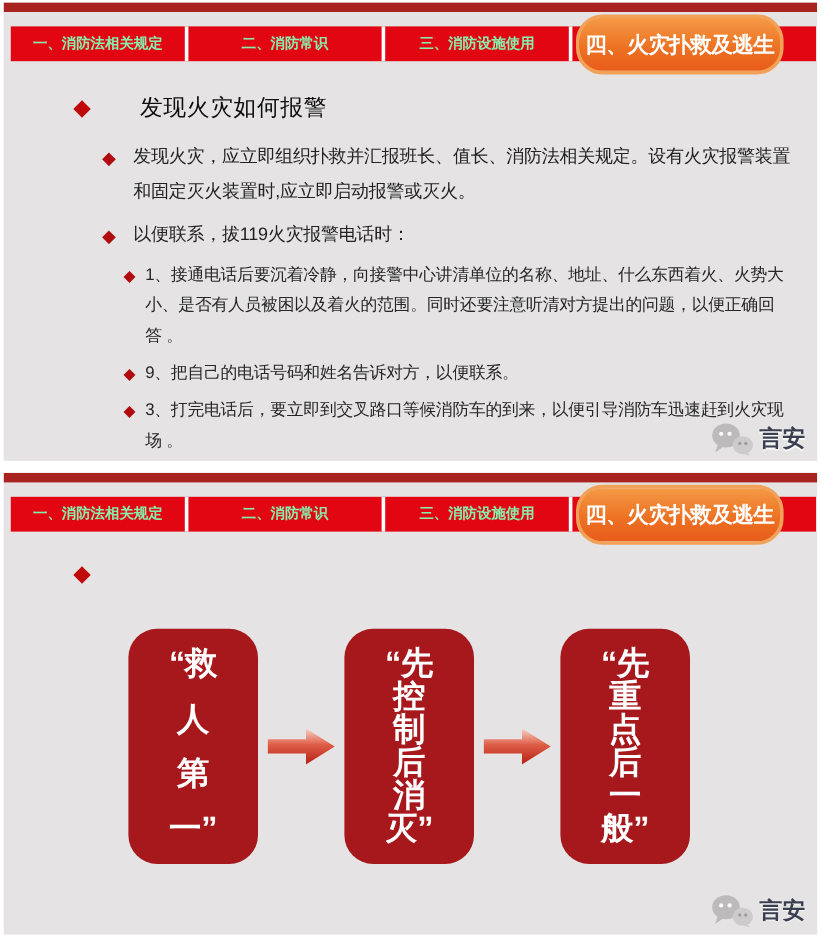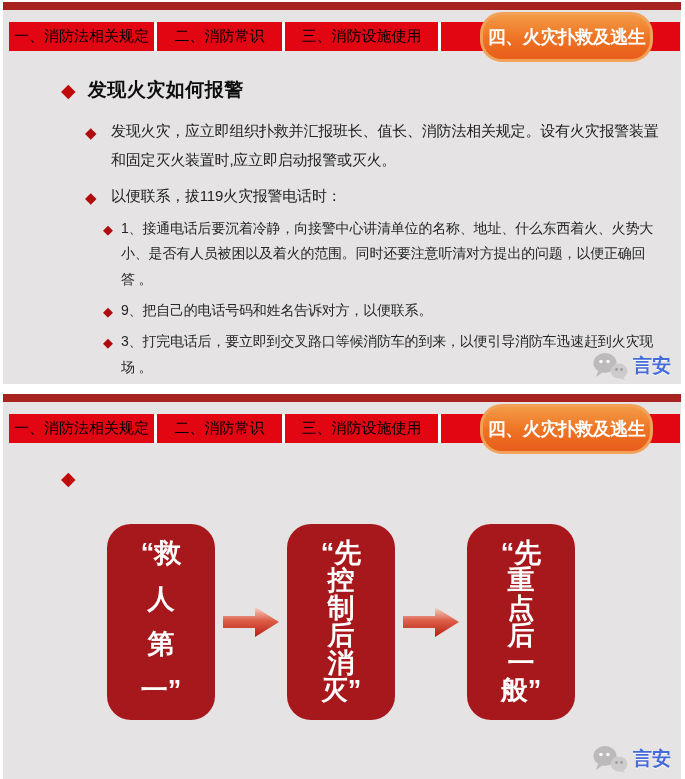--- a/index.html
+++ b/index.html
@@ -14,41 +14,41 @@
   #slide1{top:2px;height:382px;}
   #slide2{top:394px;height:385px;}
 
   .top-strip{height:8px;background:#a8221f;}
   .tabbar-row{position:relative;margin-top:12px;height:29px;}
   .tabbar{
     position:absolute;left:6px;right:1px;height:29px;background:#e20613;
     display:flex;align-items:stretch;
   }
   .tab{
-    font-weight:normal;font-size:15px;color:#000000;
+    font-weight:bold;font-size:12px;color:#86efac;
     display:flex;align-items:center;justify-content:center;
     border-right:3px solid #ffffff;box-sizing:border-box;
   }
   .tab.t1{width:148px;}
-  .tab.t2{width:128px;}
+  .tab.t2{width:164px;}
   .tab.t3{width:156px;}
   .tab-spacer{flex:1;}
   .active-tab{
     position:absolute;right:28px;top:-10px;width:167px;height:44px;
     background:linear-gradient(180deg,#f49a45 0%,#ed7223 55%,#e85c1a 100%);
     border:3px solid #f2a159;border-radius:22px;
     color:#ffffff;font-weight:bold;font-size:18px;letter-spacing:-0.5px;
     display:flex;align-items:center;justify-content:center;
     z-index:3;
   }
 
   .content{padding:26px 22px 0 58px;}
   .heading-row{display:flex;align-items:center;margin-bottom:14px;}
   .heading-diamond{color:#c00909;font-size:19px;margin-right:12px;line-height:1;}
-  .heading-text{font-weight:bold;font-size:19px;color:#0d0d0d;letter-spacing:0.5px;}
+  .heading-text{font-weight:normal;font-size:19px;color:#0d0d0d;letter-spacing:0.5px;margin-left:29px;}
 
   .b1{
     position:relative;margin-left:24px;padding-left:26px;
     font-size:15px;line-height:1.9;color:#222;width:548px;
     letter-spacing:-0.2px;margin-top:8px;
   }
   .b1 .dm{position:absolute;left:0;top:2px;color:#b00b0f;font-size:15px;}
   .b2{
     position:relative;margin-left:42px;padding-left:18px;
     font-size:14px;line-height:1.85;color:#262626;width:538px;
@@ -65,21 +65,21 @@
     padding:16px 4px;box-sizing:border-box;text-align:center;line-height:1;
   }
   .pbox .ln{white-space:nowrap;}
   .arrow-wrap{width:72px;display:flex;align-items:center;justify-content:center;}
 
   .watermark{
     position:absolute;display:flex;align-items:center;gap:5px;opacity:0.8;
   }
   #slide1 .watermark{right:10px;bottom:4px;}
   #slide2 .watermark{right:10px;bottom:6px;}
-  .wm-text{font-size:19px;color:#1d4ed8;font-weight:bold;text-shadow:0 1px 0 #ffffff;}
+  .wm-text{font-size:19px;color:#0f172a;font-weight:bold;text-shadow:0 1px 0 #ffffff;}
 </style>
 </head>
 <body>
 
 <div class="slide" id="slide1">
   <div class="top-strip"></div>
   <div class="tabbar-row">
     <div class="tabbar">
       <div class="tab t1">一、消防法相关规定</div>
       <div class="tab t2">二、消防常识</div>

